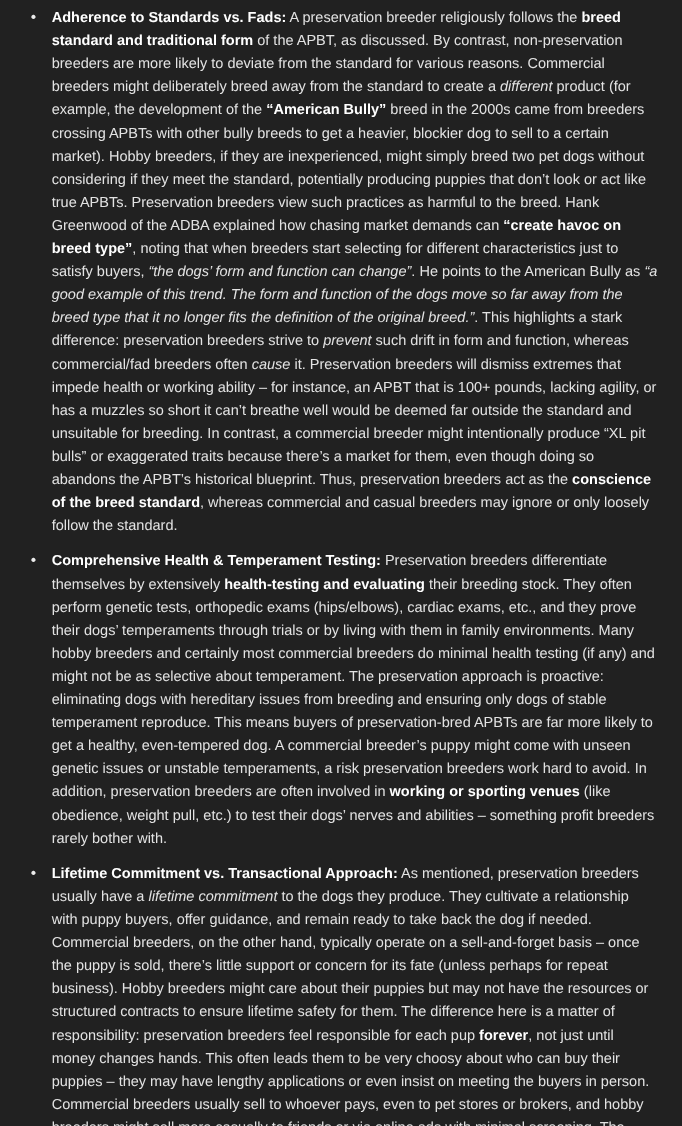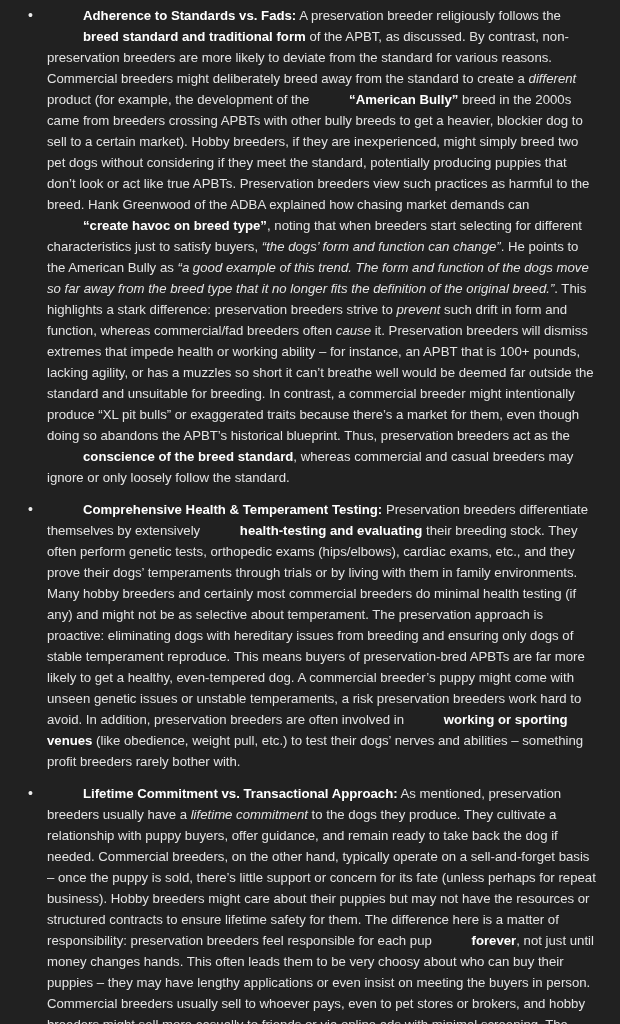--- a/index.html
+++ b/index.html
@@ -8,21 +8,21 @@
     background:#212121; color:#e3e3e3;
     font-family:"Liberation Sans", sans-serif;
     font-size:13.2px; line-height:21px;
   }
   .content { padding:0 0 0 0; }
   ul.list { list-style:none; margin:0; padding:5px 22px 0 47px; }
   li.item { position:relative; margin:0 0 11px 0; }
   li.item::before {
     content:"•"; position:absolute; left:-19px; top:0; color:#ececec; font-size:14px;
   }
-  b { color:#ffffff; font-weight:bold;margin-left:36px; }
+  b { color:#ffffff; font-weight:bold; }
   i { font-style:italic; }
 </style>
 </head>
 <body>
 
 <div class="content">
   <ul class="list">
     <li class="item"><b>Adherence to Standards vs. Fads:</b><span><span> A preservation breeder religiously follows the </span><b>breed standard and traditional form</b><span> of the APBT, as discussed. By contrast, non-preservation breeders are more likely to deviate from the standard for various reasons. Commercial breeders might deliberately breed away from the standard to create a </span><i>different</i><span> product (for example, the development of the </span><b>“American Bully”</b><span> breed in the 2000s came from breeders crossing APBTs with other bully breeds to get a heavier, blockier dog to sell to a certain market). Hobby breeders, if they are inexperienced, might simply breed two pet dogs without considering if they meet the standard, potentially producing puppies that don’t look or act like true APBTs. Preservation breeders view such practices as harmful to the breed. Hank Greenwood of the ADBA explained how chasing market demands can </span><b>“create havoc on breed type”</b><span>, noting that when breeders start selecting for different characteristics just to satisfy buyers, </span><i>“the dogs’ form and function can change”</i><span>. He points to the American Bully as </span><i>“a good example of this trend. The form and function of the dogs move so far away from the breed type that it no longer fits the definition of the original breed.”</i><span>. This highlights a stark difference: preservation breeders strive to </span><i>prevent</i><span> such drift in form and function, whereas commercial/fad breeders often </span><i>cause</i><span> it. Preservation breeders will dismiss extremes that impede health or working ability – for instance, an APBT that is 100+ pounds, lacking agility, or has a muzzles so short it can’t breathe well would be deemed far outside the standard and unsuitable for breeding. In contrast, a commercial breeder might intentionally produce “XL pit bulls” or exaggerated traits because there’s a market for them, even though doing so abandons the APBT’s historical blueprint. Thus, preservation breeders act as the </span><b>conscience of the breed standard</b><span>, whereas commercial and casual breeders may ignore or only loosely follow the standard.</span></span></li>
     <li class="item"><b>Comprehensive Health &amp; Temperament Testing:</b><span><span> Preservation breeders differentiate themselves by extensively </span><b>health-testing and evaluating</b><span> their breeding stock. They often perform genetic tests, orthopedic exams (hips/elbows), cardiac exams, etc., and they prove their dogs’ temperaments through trials or by living with them in family environments. Many hobby breeders and certainly most commercial breeders do minimal health testing (if any) and might not be as selective about temperament. The preservation approach is proactive: eliminating dogs with hereditary issues from breeding and ensuring only dogs of stable temperament reproduce. This means buyers of preservation-bred APBTs are far more likely to get a healthy, even-tempered dog. A commercial breeder’s puppy might come with unseen genetic issues or unstable temperaments, a risk preservation breeders work hard to avoid. In addition, preservation breeders are often involved in </span><b>working or sporting venues</b><span> (like obedience, weight pull, etc.) to test their dogs’ nerves and abilities – something profit breeders rarely bother with.</span></span></li>
     <li class="item"><b>Lifetime Commitment vs. Transactional Approach:</b><span><span> As mentioned, preservation breeders usually have a </span><i>lifetime commitment</i><span> to the dogs they produce. They cultivate a relationship with puppy buyers, offer guidance, and remain ready to take back the dog if needed. Commercial breeders, on the other hand, typically operate on a sell-and-forget basis – once the puppy is sold, there’s little support or concern for its fate (unless perhaps for repeat business). Hobby breeders might care about their puppies but may not have the resources or structured contracts to ensure lifetime safety for them. The difference here is a matter of responsibility: preservation breeders feel responsible for each pup </span><b>forever</b><span>, not just until money changes hands. This often leads them to be very choosy about who can buy their puppies – they may have lengthy applications or even insist on meeting the buyers in person. Commercial breeders usually sell to whoever pays, even to pet stores or brokers, and hobby breeders might sell more casually to friends or via online ads with minimal screening. The preservation breeder’s careful placement is another layer of preserving the breed, because it helps ensure their APBTs end up in knowledgeable homes that will keep them out of trouble and allow them to reach their potential.</span></span></li>

